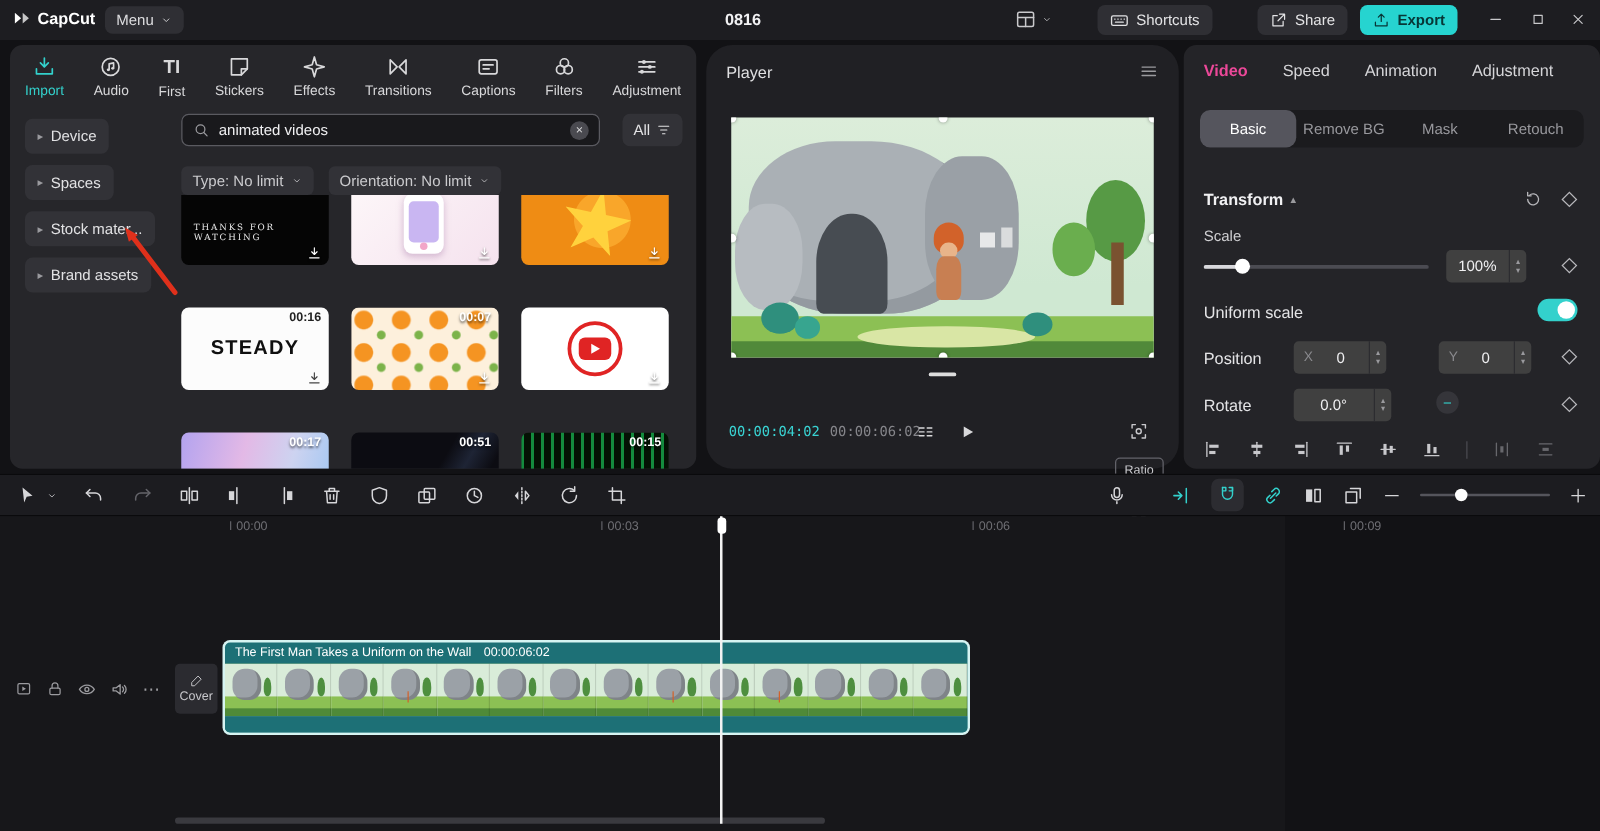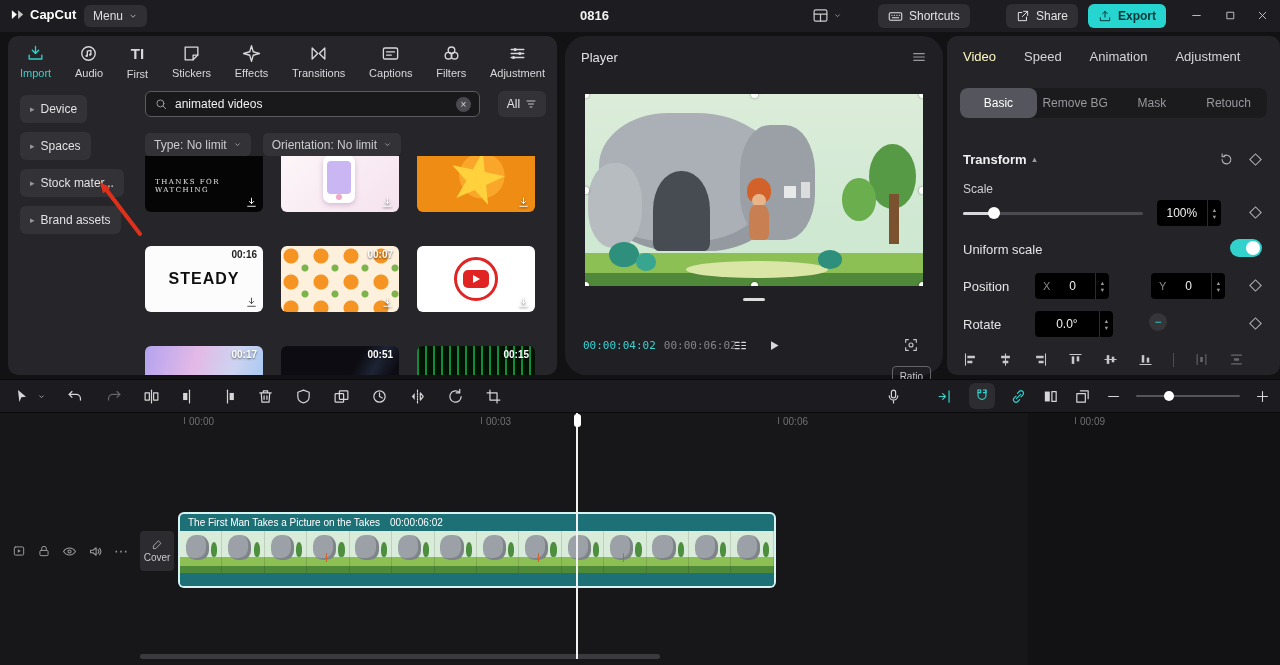--- a/index.html
+++ b/index.html
@@ -68,30 +68,30 @@
   .p-controls{position:absolute;left:0;right:0;top:296px;height:30px;}
   .pc-left{position:absolute;left:18px;top:7px;display:flex;gap:8px;font-family:"DejaVu Sans Mono",monospace;font-size:11px;}
   .tc-cur{color:#39d3d3;} .tc-total{color:#85858a;}
   .pc-mid{position:absolute;left:168px;top:6px;display:flex;gap:18px;align-items:center;color:#d8d8da;}
   .pc-right{position:absolute;right:12px;top:5px;display:flex;gap:13px;align-items:center;color:#c8c8cc;flex-direction:column;}
   .ratio-btn{border:1px solid #63636a;border-radius:4px;height:20px;padding:0 7px;display:flex;align-items:center;font-size:10px;color:#c8c8cc;}
 
   
   #props{position:absolute;left:947px;top:36px;width:333px;height:339px;background:#242428;border-radius:10px;overflow:hidden;}
   .ptabs{display:flex;gap:28px;padding:13px 16px 0;font-size:13px;color:#d5d5d8;}
-  .ptab.active{color:#fef9c3;font-weight:normal;}
+  .ptab.active{color:#ec4899;font-weight:bold;}
   .subtabs{position:absolute;left:13px;top:52px;width:307px;height:30px;background:#1b1b1e;border-radius:8px;display:flex;}
   .subtab{flex:1;display:flex;align-items:center;justify-content:center;font-size:12px;color:#98989d;border-radius:8px;}
   .subtab.active{background:#55555d;color:#fff;}
   .row-label{color:#cfcfd2;font-size:12px;}
   .tf-head{position:absolute;left:16px;top:116px;display:flex;align-items:center;gap:6px;font-size:13px;font-weight:bold;color:#f0f0f2;}
   .caret-up{font-size:8px;color:#9a9a9e;}
   .keyframe{position:absolute;width:9px;height:9px;border:1.5px solid #b6b6ba;transform:rotate(45deg);}
   .reset{position:absolute;color:#b6b6ba;}
-  .numbox{position:absolute;height:26px;background:#000000;border-radius:4px;display:flex;align-items:center;}
+  .numbox{position:absolute;height:26px;background:#404040;border-radius:4px;display:flex;align-items:center;}
   .numbox .axis{color:#8a8a8e;font-size:11px;padding-left:8px;}
   .numbox .val{padding:0 8px;font-size:12px;color:#f0f0f2;flex:1;text-align:center;}
   .stepper{display:flex;flex-direction:column;justify-content:center;padding:0 5px;border-left:1px solid #2c2c30;color:#9a9a9e;font-size:6.5px;line-height:1.15;height:100%;}
   .slider-track{position:absolute;left:16px;top:176px;width:180px;height:3px;background:#4b4b52;border-radius:2px;}
   .slider-fill{width:30px;height:100%;background:#d8d8dc;border-radius:2px;}
   .slider-thumb{position:absolute;left:25px;top:-5px;width:12px;height:12px;background:#fff;border-radius:50%;}
   .toggle{position:absolute;width:32px;height:18px;border-radius:9px;background:#33d1cc;}
   .toggle::after{content:"";position:absolute;right:2px;top:2px;width:14px;height:14px;border-radius:50%;background:#fff;}
   .minus-circle{position:absolute;width:18px;height:18px;border-radius:50%;background:#35353a;color:#33d1cc;display:flex;align-items:center;justify-content:center;font-size:12px;}
   .alignrow{position:absolute;left:16px;top:316px;display:flex;gap:20px;align-items:center;color:#c8c8cc;}
@@ -710,21 +710,21 @@
 
     <div class="cover-btn">
       <svg width="11" height="11" viewBox="0 0 24 24">
           <path d="M14.5 4.5l5 5L8 21H3v-5z"></path>
         </svg>
       <span>Cover</span>
     </div>
 
     <div class="clip">
       <div class="clip-title">
-        <span>The First Man Takes a Picture on the Takes</span>
+        <span>The First Man Takes a Uniform on the Wall</span>
         <span>00:00:06:02</span>
       </div>
       <div class="filmstrip">
         <div class="frame"></div>
           <div class="frame"></div>
           <div class="frame"></div>
           <div class="frame"></div>
           <div class="frame"></div>
           <div class="frame"></div>
           <div class="frame"></div>

